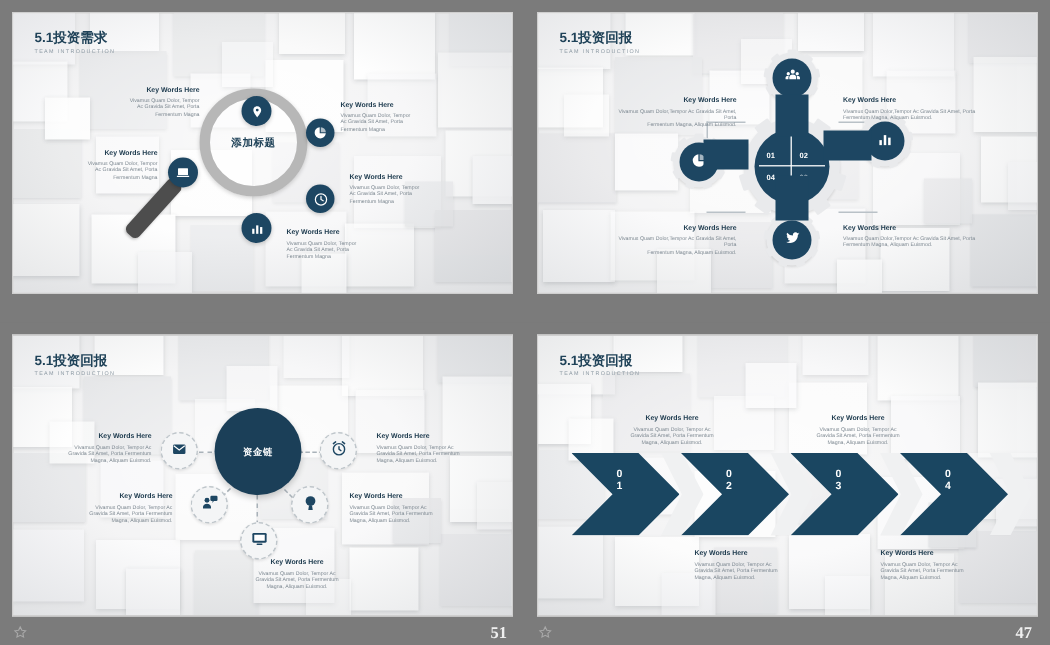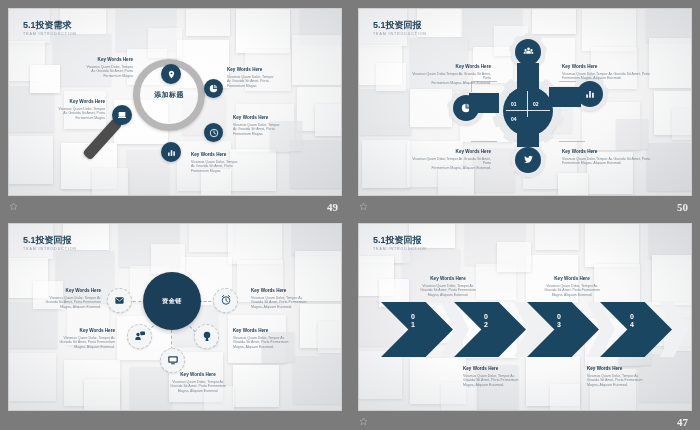--- a/index.html
+++ b/index.html
@@ -287,28 +287,20 @@
           </svg>
       </div>
       <div class="ico" style="left:103px; top:96px; width:20px; height:20px;">
         <svg width="10" height="10" viewBox="0 0 24 24" fill="#fff">
             <rect x="4" y="5" width="16" height="11" rx="1"></rect>
             <rect x="2" y="17" width="20" height="2" rx="1"></rect>
           </svg>
       </div>
     </div>
 
-    <div class="footer">
-      <div class="star">
-        <svg width="9" height="9" viewBox="0 0 24 24" fill="none" stroke="#a8a8a8" stroke-width="2">
-            <path d="M12 2.5l2.9 6 6.6.9-4.8 4.6 1.2 6.5-5.9-3.1-5.9 3.1 1.2-6.5L2.5 9.4l6.6-.9z"></path>
-          </svg>
-      </div>
-      <div class="pgno">49</div>
-    </div>
   </div>
 
   <div class="slide-cell">
     <div class="slide">
       <div class="bg-pattern" id="bg2">
           <i class="l" style="left: -4px; top: -7px; width: 52px; height: 44px; opacity: 0.64;"></i>
           <i class="" style="left: 58px; top: -12px; width: 46px; height: 40px; opacity: 0.73;"></i>
           <i class="d" style="left: 103px; top: -8.5px; width: 60px; height: 48px; opacity: 0.82;"></i>
           <i class="l" style="left: 173px; top: -17.5px; width: 44px; height: 42px; opacity: 0.91;"></i>
           <i class="" style="left: 223px; top: -4.5px; width: 54px; height: 46px; opacity: 0.55;"></i>
@@ -497,28 +489,20 @@
             <span>
               <svg width="11" height="11" viewBox="0 0 24 24" fill="#fff">
                   <path d="M22 5.9c-.7.3-1.5.5-2.3.6.8-.5 1.5-1.3 1.8-2.2-.8.5-1.6.8-2.5 1a4 4 0 0 0-6.8 3.6A11.3 11.3 0 0 1 3.9 4.6a4 4 0 0 0 1.2 5.3c-.6 0-1.2-.2-1.8-.5a4 4 0 0 0 3.2 3.9c-.6.2-1.2.2-1.8.1a4 4 0 0 0 3.7 2.8A8 8 0 0 1 2 17.9a11.3 11.3 0 0 0 6.1 1.8c7.3 0 11.3-6 11.3-11.3v-.5c.8-.6 1.4-1.3 2-2z"></path>
                 </svg>
             </span>
           </div>
         </div>
       </div>
     </div>
 
-    <div class="footer">
-      <div class="star">
-        <svg width="9" height="9" viewBox="0 0 24 24" fill="none" stroke="#a8a8a8" stroke-width="2">
-            <path d="M12 2.5l2.9 6 6.6.9-4.8 4.6 1.2 6.5-5.9-3.1-5.9 3.1 1.2-6.5L2.5 9.4l6.6-.9z"></path>
-          </svg>
-      </div>
-      <div class="pgno">50</div>
-    </div>
   </div>
 
   <div class="slide-cell">
     <div class="slide">
       <div class="bg-pattern" id="bg3">
           <i class="l" style="left: -8px; top: -9px; width: 52px; height: 44px; opacity: 0.73;"></i>
           <i class="" style="left: 54px; top: -14px; width: 46px; height: 40px; opacity: 0.82;"></i>
           <i class="d" style="left: 110px; top: -5px; width: 60px; height: 48px; opacity: 0.91;"></i>
           <i class="l" style="left: 180px; top: -14px; width: 44px; height: 42px; opacity: 0.55;"></i>
           <i class="" style="left: 219px; top: -6.5px; width: 54px; height: 46px; opacity: 0.64;"></i>
@@ -643,20 +627,28 @@
         <span>
           <svg width="12" height="12" viewBox="0 0 24 24" fill="#1d4662">
               <rect x="2.5" y="4.5" width="19" height="13" rx="1.8"></rect>
               <rect x="5" y="7" width="14" height="8" fill="#fff"></rect>
               <rect x="8" y="18.5" width="8" height="2" rx="1"></rect>
             </svg>
         </span>
       </div>
     </div>
 
+    <div class="footer">
+      <div class="star">
+        <svg width="9" height="9" viewBox="0 0 24 24" fill="none" stroke="#a8a8a8" stroke-width="2">
+            <path d="M12 2.5l2.9 6 6.6.9-4.8 4.6 1.2 6.5-5.9-3.1-5.9 3.1 1.2-6.5L2.5 9.4l6.6-.9z"></path>
+          </svg>
+      </div>
+      <div class="pgno">51</div>
+    </div>
   </div>
 
   <div class="slide-cell">
     <div class="slide">
       <div class="bg-pattern" id="bg4">
           <i class="l" style="left: -1px; top: -5.5px; width: 52px; height: 44px; opacity: 0.82;"></i>
           <i class="" style="left: 50px; top: -16px; width: 46px; height: 40px; opacity: 0.91;"></i>
           <i class="d" style="left: 106px; top: -7px; width: 60px; height: 48px; opacity: 0.55;"></i>
           <i class="l" style="left: 176px; top: -16px; width: 44px; height: 42px; opacity: 0.64;"></i>
           <i class="" style="left: 226px; top: -3px; width: 54px; height: 46px; opacity: 0.73;"></i>

